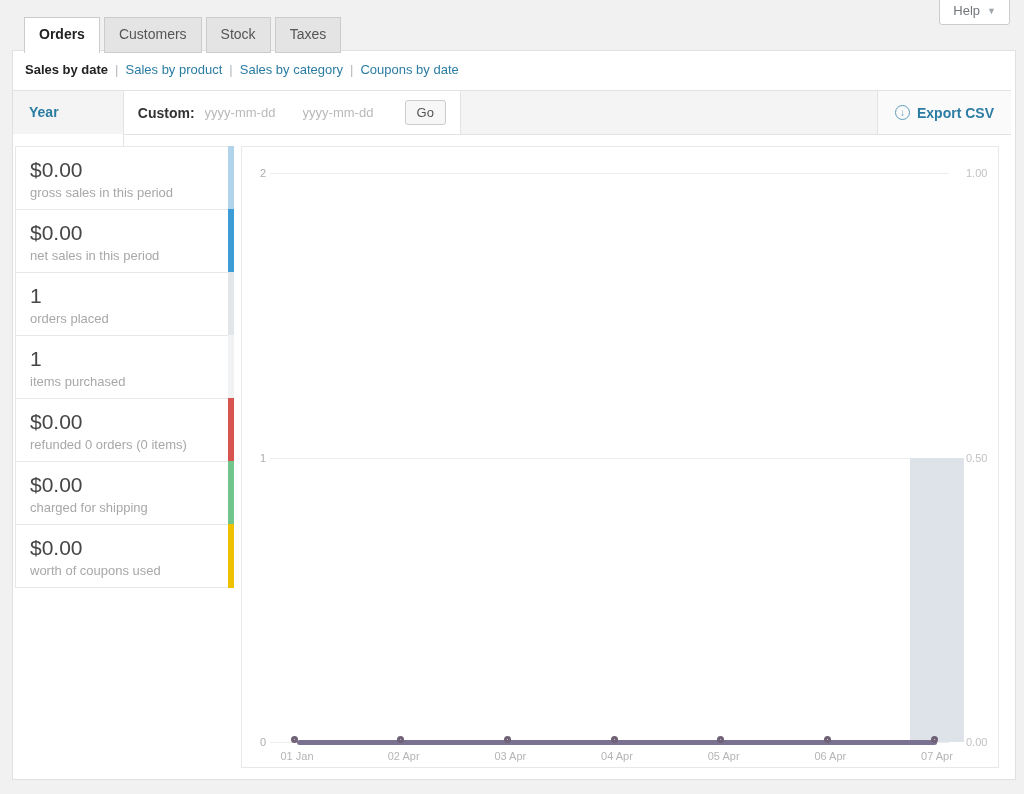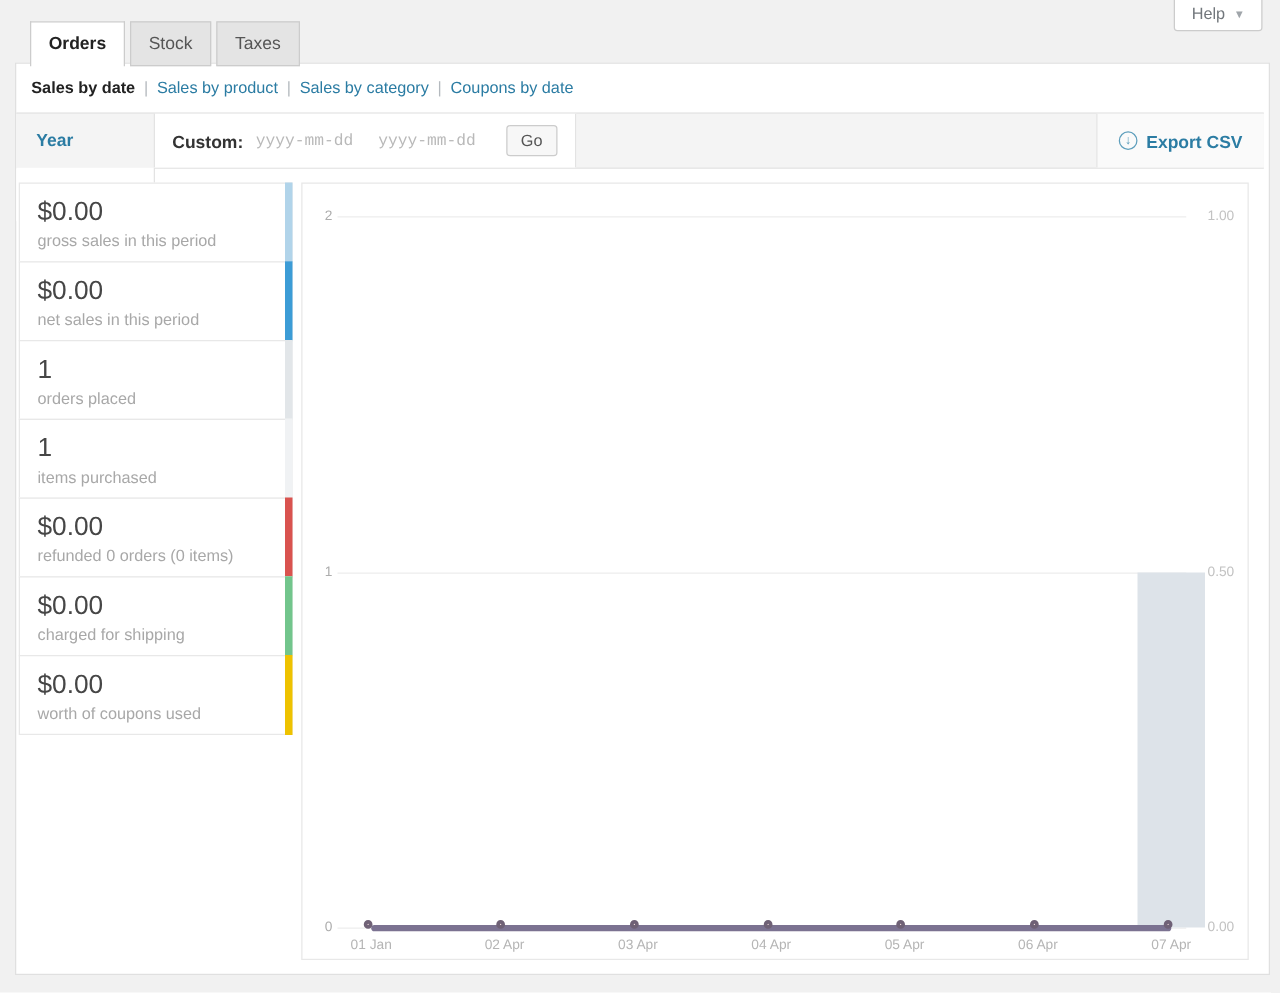--- a/index.html
+++ b/index.html
@@ -54,21 +54,21 @@
     color:#2b7ca3; border-right:1px solid #e3e3e3; cursor:pointer; white-space:nowrap;
   }
   .range-cell.active { background:#fff; color:#1d4ed8; cursor:default; }
   .custom-cell {
     background:#fff; display:flex; align-items:center; padding:0 14px;
     border-right:1px solid #e3e3e3; gap:6px;
   }
   .custom-cell .custom-label { font-size:14px; font-weight:700; color:#333; margin-right:4px; }
   .date-input {
     width:92px; border:none; background:transparent; font-size:13px;
-    font-family:Liberation Mono, monospace; color:#555; outline:none;
+    font-family:Liberation Sans, sans-serif; color:#555; outline:none;
   }
   .date-input::placeholder { color:#b9b9b9; opacity:1; }
   .go-btn {
     margin-left:4px; padding:4px 11px; font-size:13px; color:#555;
     background:#f7f7f7; border:1px solid #ccc; border-radius:3px; cursor:pointer;
     font-family:"Liberation Sans", sans-serif;
   }
   .export-section {
     margin-left:auto; display:flex; align-items:center; padding:0 17px;
     border-left:1px solid #e3e3e3; background:#fafafa;
@@ -119,20 +119,21 @@
 </head>
 <body>
 
 <div class="help-btn">
   <span>Help</span>
   <span class="arrow">▼</span>
 </div>
 
 <div class="nav-tabs">
     <a class="nav-tab active">Orders</a>
+    <a class="nav-tab">Customers</a>
     <a class="nav-tab">Stock</a>
     <a class="nav-tab">Taxes</a>
   </div>
 
 <div class="content">
 
   <div class="report-nav">
     <span class="current">Sales by date</span><span id="report-links"><span class="sep">|</span><a>Sales by product</a><span class="sep">|</span><a>Sales by category</a><span class="sep">|</span><a>Coupons by date</a></span>
   </div>
 

